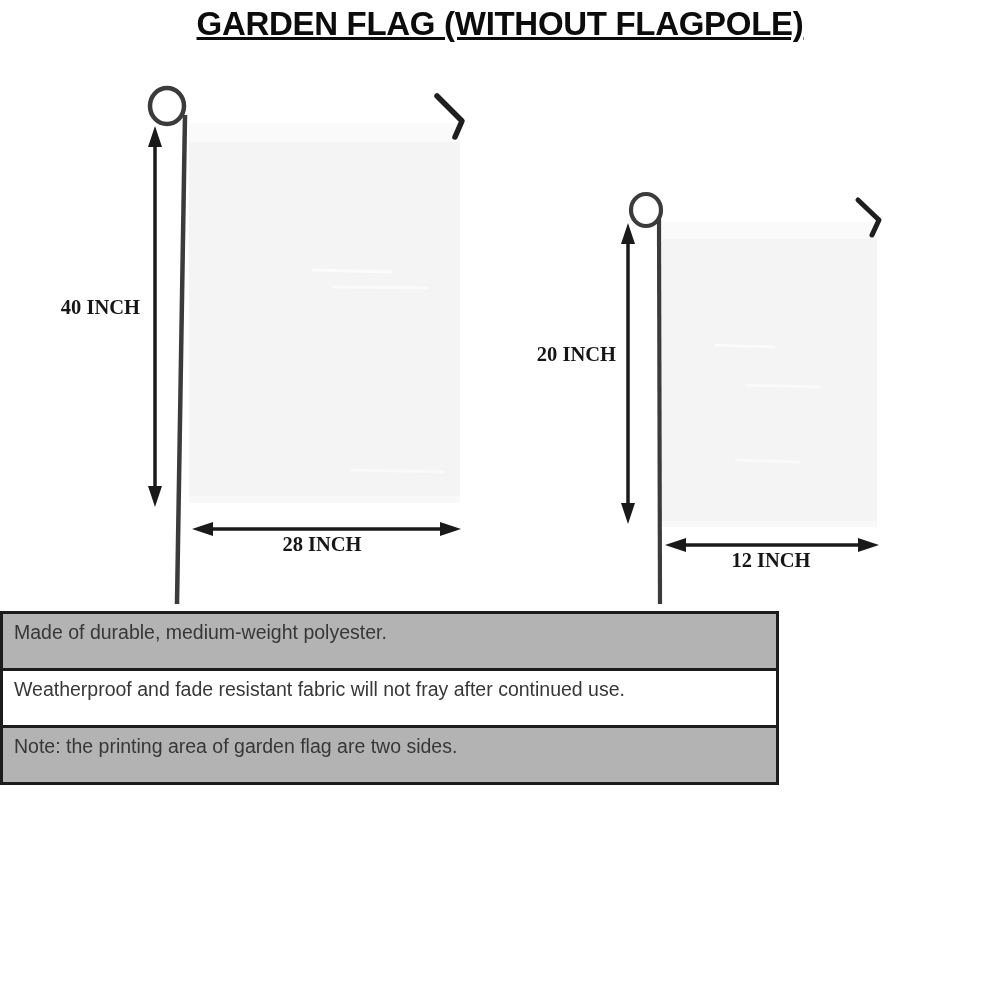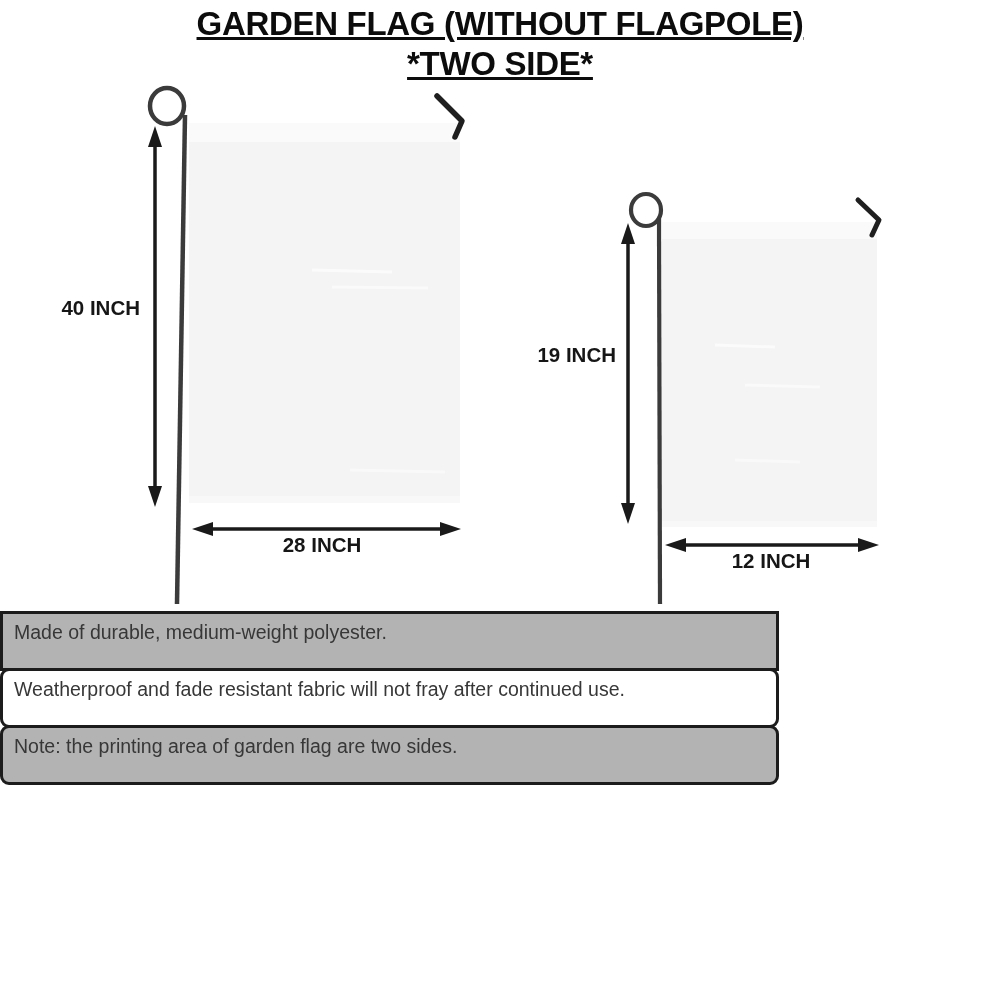--- a/index.html
+++ b/index.html
@@ -10,42 +10,42 @@
   }
   .title-block{
     position:absolute;top:4px;left:0;width:1000px;
     text-align:center;color:#0c0c0c;
     font-weight:bold;font-size:33px;line-height:40px;letter-spacing:-0.3px;text-decoration:underline;
   }
   .diagram-svg{position:absolute;top:0;left:0;width:1000px;height:1000px;}
   .dim-label{
     position:absolute;color:#161616;font-weight:bold;font-size:20.5px;
     white-space:nowrap;
+    font-family:Liberation Serif, serif;
   }
   .dim-label.right{text-align:right;}
   .dim-label.center{text-align:center;}
   .features-table{
     position:absolute;left:0;top:611px;width:779px;
   }
   .feature-row{
     box-sizing:border-box;height:60px;width:779px;
     border:3px solid #1c1c1c;
     padding:6px 11px 0 11px;
     font-size:19.5px;line-height:1.28;color:#373737;
   }
-  .feature-row + .feature-row{margin-top:-3px;border-radius:9px;}
+  .feature-row + .feature-row{margin-top:-3px;}
   .feature-row.gray{background:#b3b3b3;}
   .feature-row.white{background:#ffffff;}
 </style>
 </head>
 <body>
 
 <div class="title-block">
   <div>GARDEN FLAG (WITHOUT FLAGPOLE)</div>
-  <div>*TWO SIDE*</div>
 </div>
 
 <svg class="diagram-svg" viewBox="0 0 1000 1000">
 
   <g>
     <rect x="189" y="123" width="271" height="380" fill="#f4f4f4"></rect>
     <rect x="189" y="123" width="271" height="19" fill="#fafafa"></rect>
     <rect x="189" y="496" width="271" height="7" fill="#f8f8f8"></rect>
     <line x1="312" y1="270" x2="392" y2="272" stroke="#ffffff" stroke-opacity="0.65" stroke-width="3"></line>
     <line x1="332" y1="287" x2="428" y2="288" stroke="#ffffff" stroke-opacity="0.5" stroke-width="3"></line>
@@ -93,21 +93,21 @@
       <polygon points="665,545 686,538 686,552" fill="#1a1a1a"></polygon>
       <polygon points="879,545 858,538 858,552" fill="#1a1a1a"></polygon>
     </g>
   </g>
 </svg>
 
 <div class="dim-label right" style="left:48px;top:296px;width:92px;">40 INCH</div>
 
 <div class="dim-label center" style="left:246px;top:533px;width:152px;">28 INCH</div>
 
-<div class="dim-label right" style="left:524px;top:343px;width:92px;">19 INCH</div>
+<div class="dim-label right" style="left:524px;top:343px;width:92px;">20 INCH</div>
 
 <div class="dim-label center" style="left:695px;top:549px;width:152px;">12 INCH</div>
 
 <div class="features-table">
   <div class="feature-row gray">Made of durable, medium-weight polyester.</div>
   <div class="feature-row white">Weatherproof and fade resistant fabric will not fray after continued use.</div>
   <div class="feature-row gray">Note: the printing area of garden flag are two sides.</div>
 </div>
 
 </body></html>

